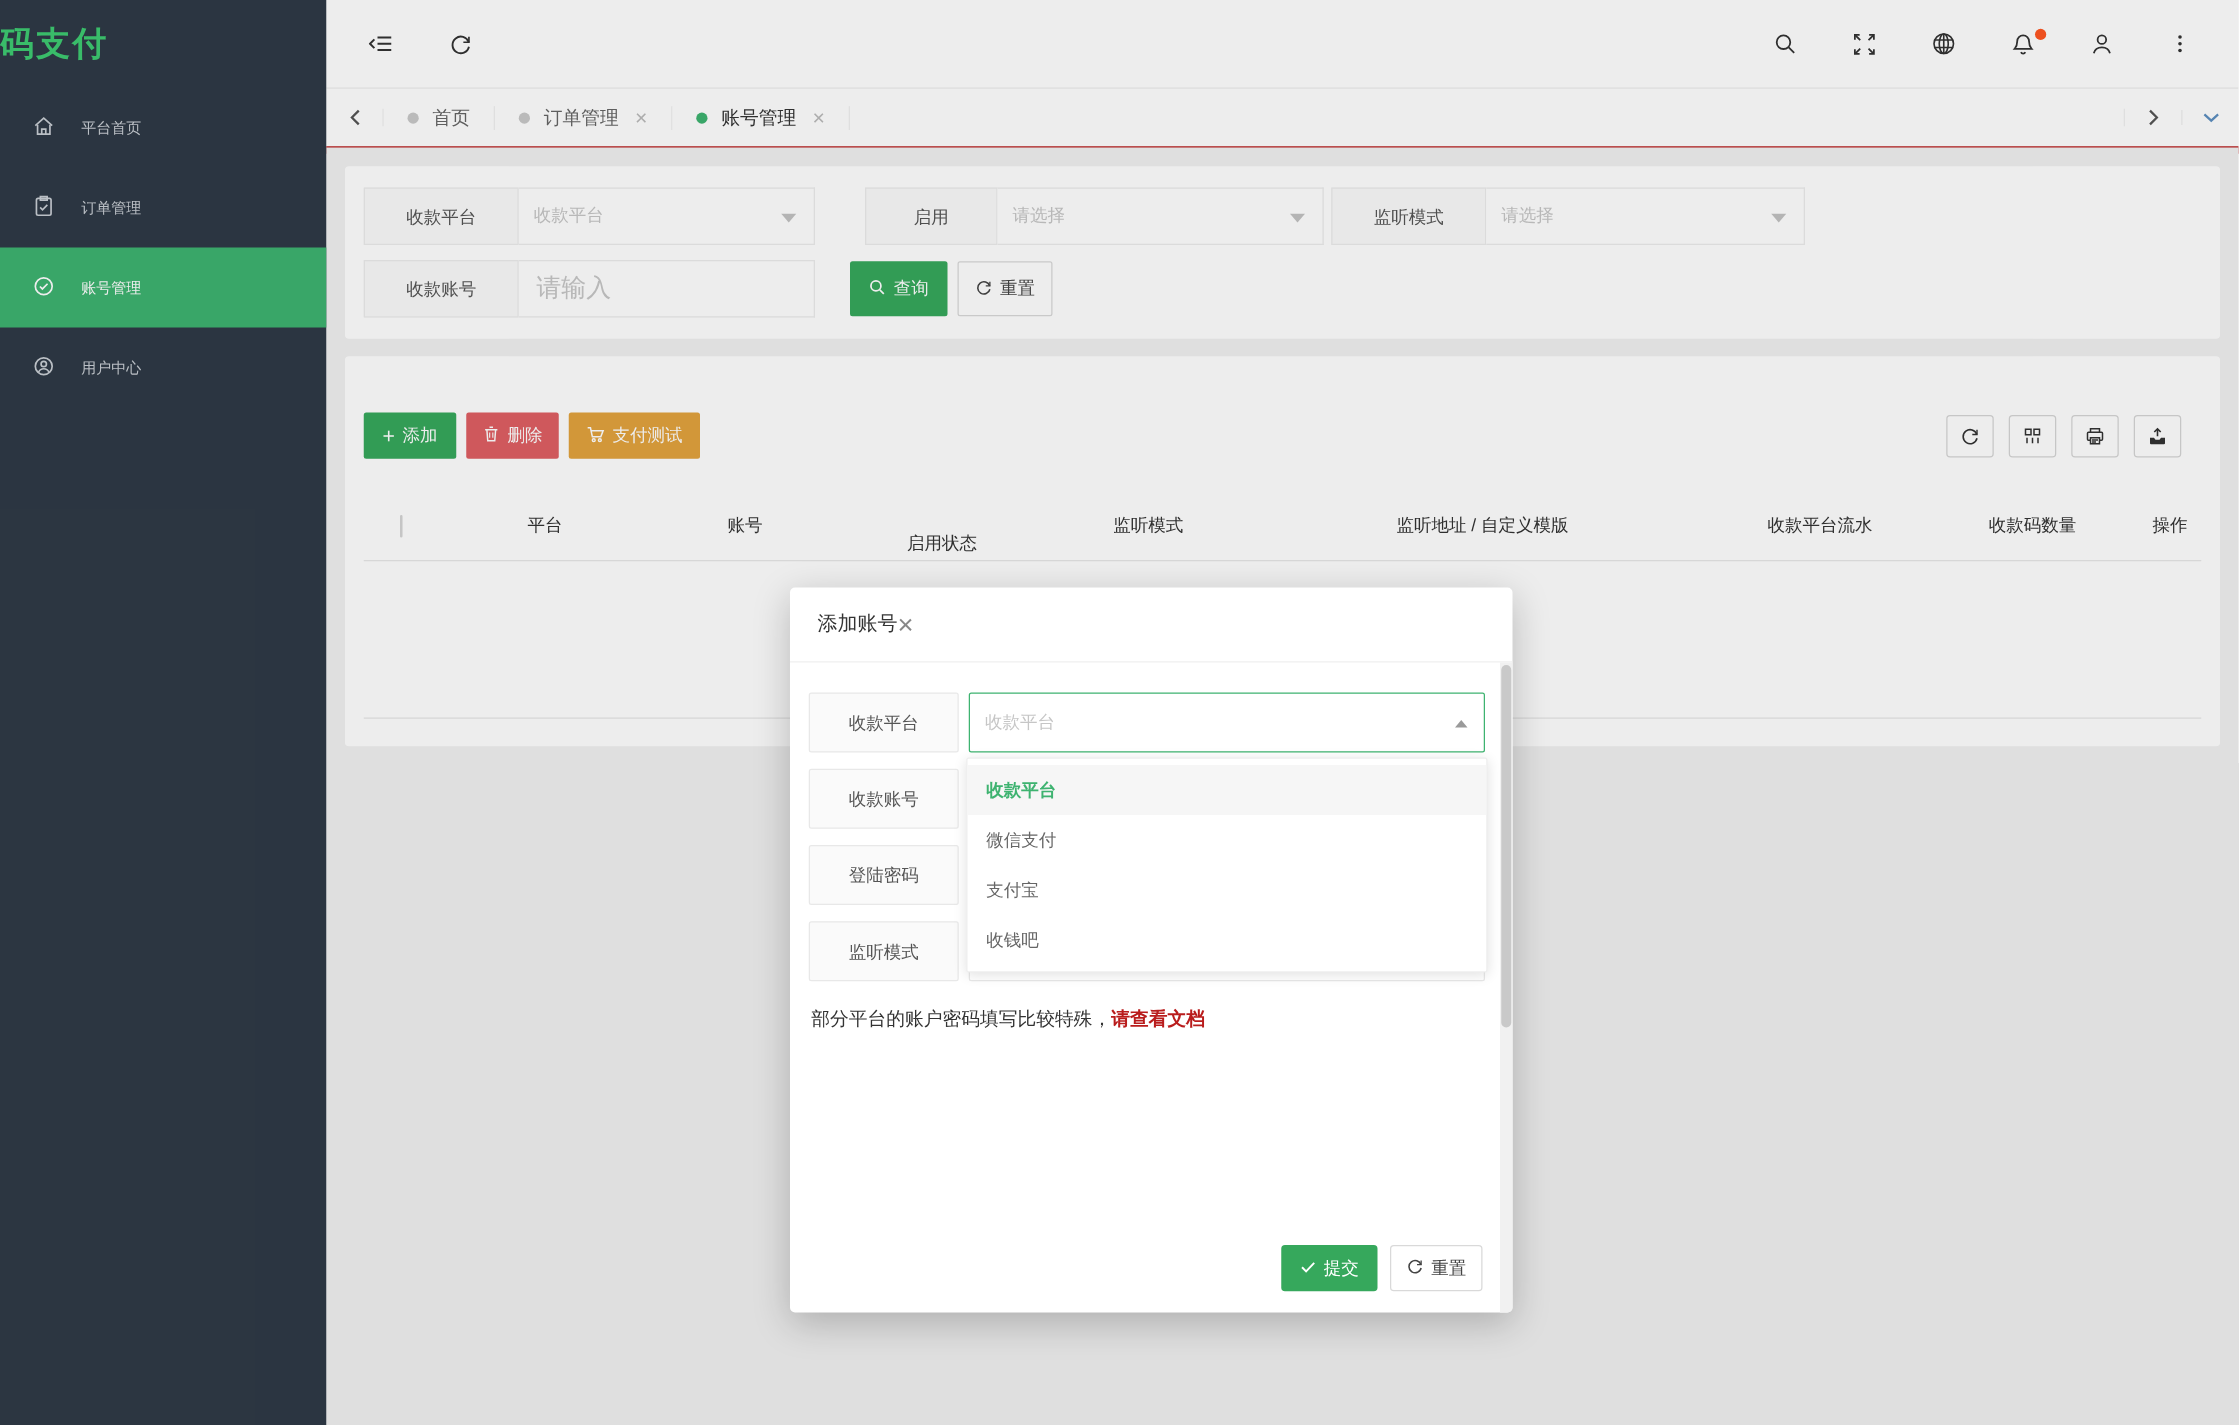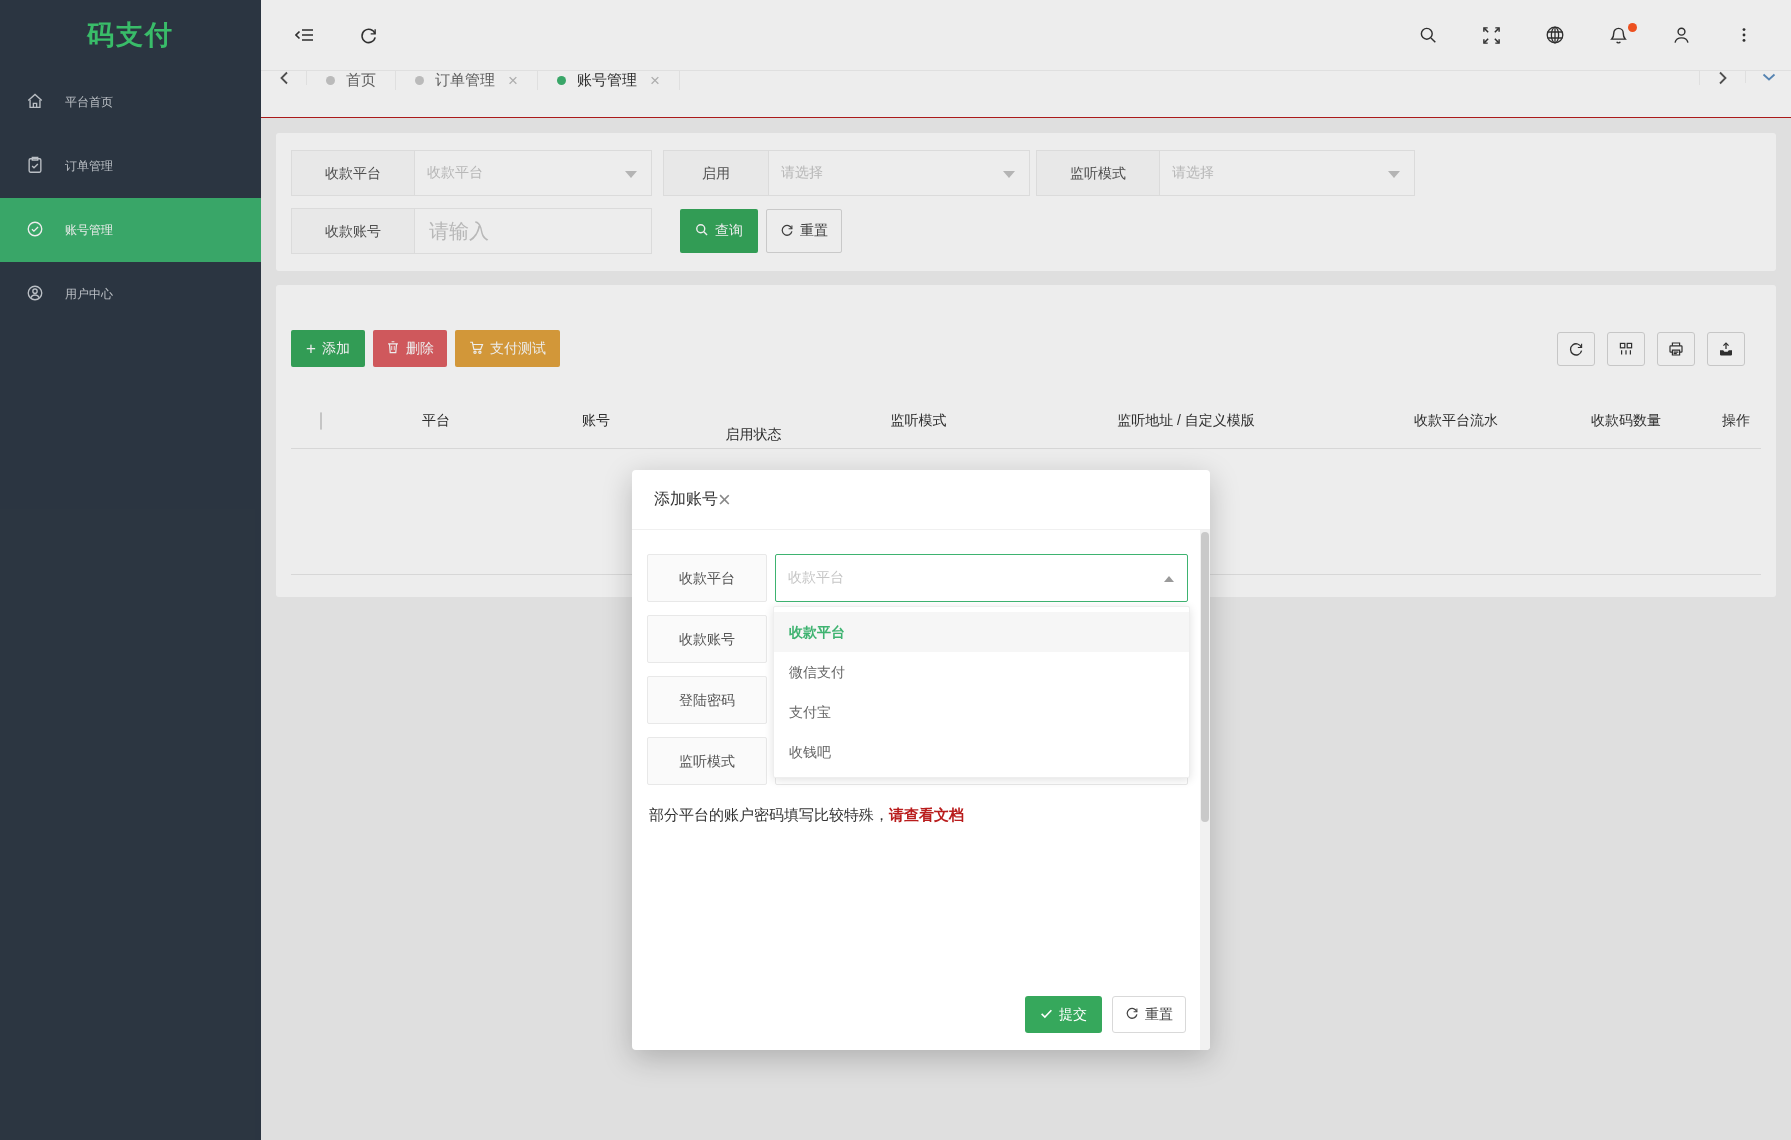--- a/index.html
+++ b/index.html
@@ -1,35 +1,35 @@
 <!DOCTYPE html>
 <html><head>
 <meta charset="utf-8">
 <style>
   html,body{margin:0;padding:0;}
   .stage{position:relative;width:1791px;height:1140px;overflow:hidden;
          font-family:"Liberation Sans",sans-serif;background:#f0f0f0;
          -webkit-font-smoothing:antialiased;}
   
   .sidebar{position:absolute;left:0;top:0;bottom:0;width:261px;background:#2f3a46;z-index:10;}
-  .logo{height:70px;line-height:70px;text-align:center;color:#3ecb72;font-size:27px;font-weight:700;letter-spacing:2px;}
+  .logo{height:70px;line-height:70px;text-align:left;color:#3ecb72;font-size:27px;font-weight:700;letter-spacing:2px;}
   .menu-item{height:64px;display:flex;align-items:center;padding-left:26px;gap:21px;
              color:#c9ced4;font-size:12px;cursor:pointer;}
   .menu-item.active{background:#3eb370;color:#fff;}
   .menu-item svg{flex:0 0 auto;}
   
   .main{position:absolute;left:261px;top:0;right:0;bottom:0;}
   .topbar{height:70px;background:#fff;display:flex;align-items:center;justify-content:space-between;
           padding:0 38px 0 34px;}
   .tb-group{display:flex;align-items:center;gap:44px;}
   .icon-btn{display:flex;align-items:center;justify-content:center;color:#333;cursor:pointer;position:relative;}
   .notify-dot{position:absolute;top:-3px;right:-9px;width:9px;height:9px;border-radius:50%;background:#ff5722;}
   
   .tabbar{height:46px;background:#fff;border-top:1px solid #f0f0f0;border-bottom:6px solid #b91c1c;
-          display:flex;align-items:flex-start;}
+          display:flex;align-items:center;}
   .tab-nav{width:45px;display:flex;align-items:center;justify-content:center;color:#666;cursor:pointer;}
   .tab-nav.first{border-right:1px solid #f0f0f0;}
   .tab-nav.left-b{border-left:1px solid #f0f0f0;}
   .tab{display:flex;align-items:center;gap:11px;padding:0 19px;border-right:1px solid #f0f0f0;
        font-size:15px;color:#666;cursor:pointer;background:#fff;}
   .tab .dot{width:9px;height:9px;border-radius:50%;background:#c9c9c9;}
   .tab.active{color:#333;}
   .tab.active .dot{background:#3eb370;}
   .tab .close{color:#bbb;font-size:17px;margin-left:2px;line-height:1;cursor:pointer;}
   .tab-spacer{flex:1;}
@@ -253,21 +253,21 @@
 
       <div class="card filter-card">
         <div class="frow">
           <div class="fgroup">
             <div class="flabel" style="width:122px">收款平台</div>
             <div class="fctl" style="width:212px">
               <span class="pholder">收款平台</span>
               <span class="caret"></span>
             </div>
           </div>
-          <div class="fgroup" style="margin-left:11px">
+          <div class="fgroup" style="margin-left:40px">
             <div class="flabel" style="width:104px">启用</div>
             <div class="fctl" style="width:236px">
               <span class="pholder">请选择</span>
               <span class="caret"></span>
             </div>
           </div>
           <div class="fgroup" style="margin-left:6px">
             <div class="flabel" style="width:122px">监听模式</div>
             <div class="fctl" style="width:230px">
               <span class="pholder">请选择</span>

